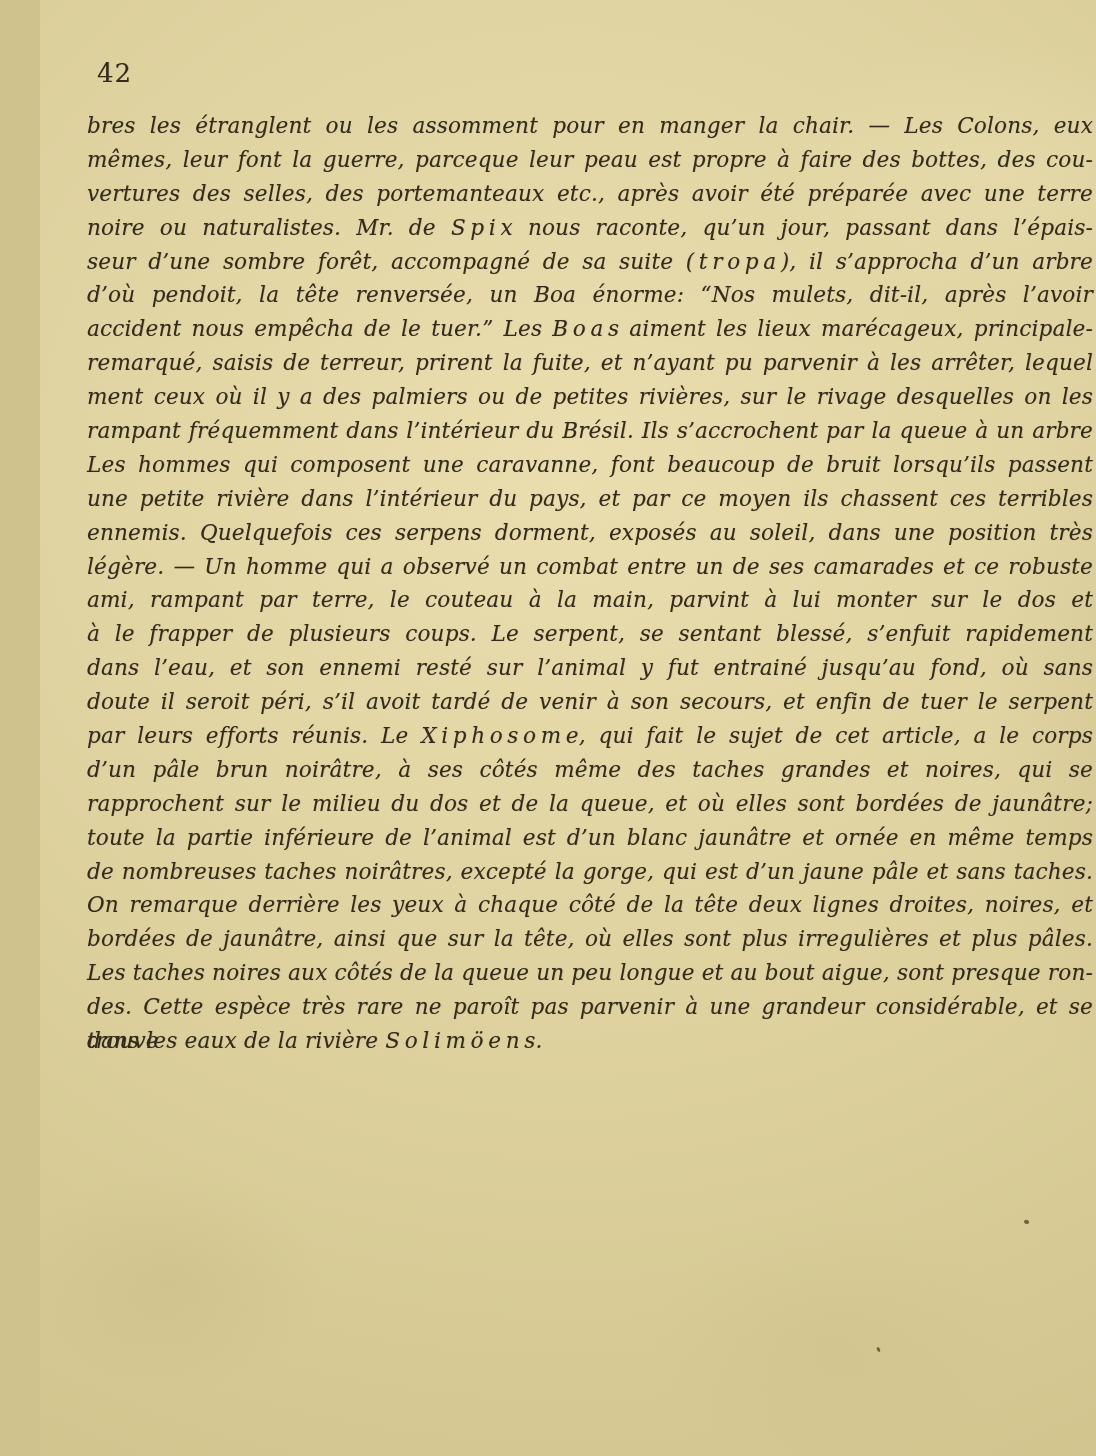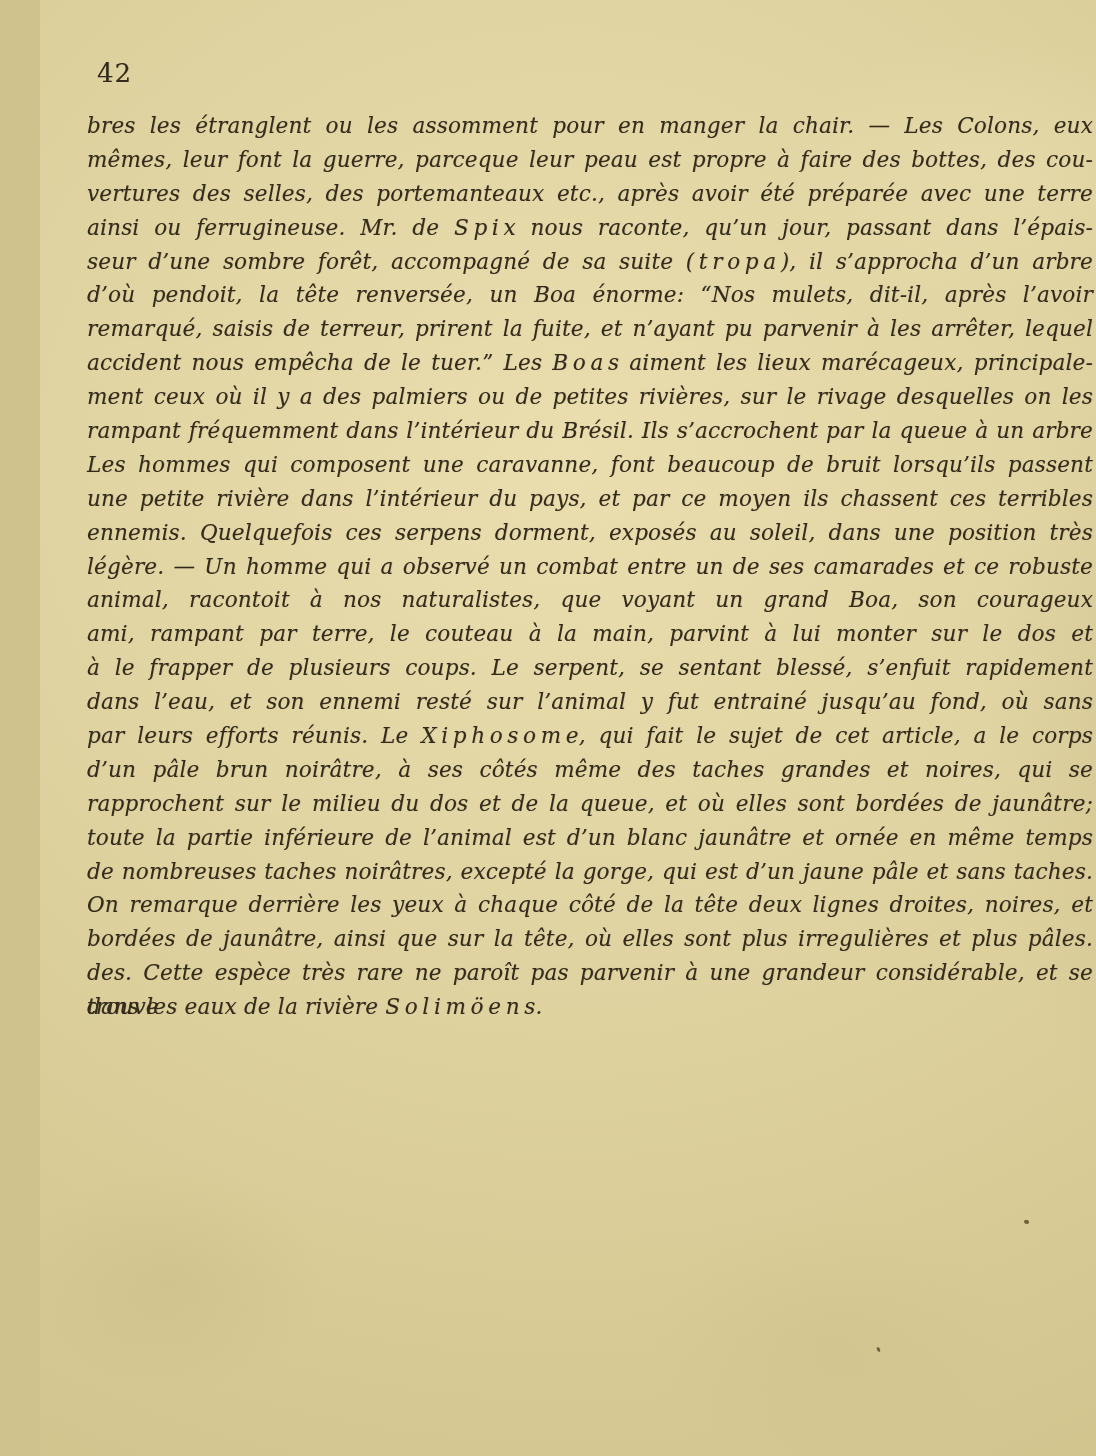--- a/index.html
+++ b/index.html
@@ -84,41 +84,42 @@
 </head>
 <body>
 
 <div class="page">
   <div class="page-number">42</div>
 
   <div class="body-text">
       <div class="line">bres les étranglent ou les assomment pour en manger la chair. — Les Colons, eux</div>
       <div class="line">mêmes, leur font la guerre, parceque leur peau est propre à faire des bottes, des cou-</div>
       <div class="line">vertures des selles, des portemanteaux etc., après avoir été préparée avec une terre</div>
-      <div class="line">ainsi ou ferrugineuse. Mr. de S p i x nous raconte, qu’un jour, passant dans l’épais-</div>
+      <div class="line">noire ou naturalistes. Mr. de S p i x nous raconte, qu’un jour, passant dans l’épais-</div>
       <div class="line">seur d’une sombre forêt, accompagné de sa suite ( t r o p a ), il s’approcha d’un arbre</div>
       <div class="line">d’où pendoit, la tête renversée, un Boa énorme: “Nos mulets, dit-il, après l’avoir</div>
+      <div class="line">accident nous empêcha de le tuer.” Les B o a s aiment les lieux marécageux, principale-</div>
       <div class="line">remarqué, saisis de terreur, prirent la fuite, et n’ayant pu parvenir à les arrêter, lequel</div>
-      <div class="line">accident nous empêcha de le tuer.” Les B o a s aiment les lieux marécageux, principale-</div>
       <div class="line">ment ceux où il y a des palmiers ou de petites rivières, sur le rivage desquelles on les</div>
       <div class="line">rampant fréquemment dans l’intérieur du Brésil. Ils s’accrochent par la queue à un arbre</div>
       <div class="line">Les hommes qui composent une caravanne, font beaucoup de bruit lorsqu’ils passent</div>
       <div class="line">une petite rivière dans l’intérieur du pays, et par ce moyen ils chassent ces terribles</div>
       <div class="line">ennemis. Quelquefois ces serpens dorment, exposés au soleil, dans une position très</div>
       <div class="line">légère. — Un homme qui a observé un combat entre un de ses camarades et ce robuste</div>
-      <div class="line">animal, racontoit à nos naturalistes, que voyant un grand Boa, son courageux</div>
       <div class="line">ami, rampant par terre, le couteau à la main, parvint à lui monter sur le dos et</div>
       <div class="line">à le frapper de plusieurs coups. Le serpent, se sentant blessé, s’enfuit rapidement</div>
       <div class="line">dans l’eau, et son ennemi resté sur l’animal y fut entrainé jusqu’au fond, où sans</div>
+      <div class="line">doute il seroit péri, s’il avoit tardé de venir à son secours, et enfin de tuer le serpent</div>
       <div class="line">par leurs efforts réunis. Le X i p h o s o m e, qui fait le sujet de cet article, a le corps</div>
       <div class="line">d’un pâle brun noirâtre, à ses côtés même des taches grandes et noires, qui se</div>
       <div class="line">rapprochent sur le milieu du dos et de la queue, et où elles sont bordées de jaunâtre;</div>
       <div class="line">toute la partie inférieure de l’animal est d’un blanc jaunâtre et ornée en même temps</div>
       <div class="line">de nombreuses taches noirâtres, excepté la gorge, qui est d’un jaune pâle et sans taches.</div>
       <div class="line">On remarque derrière les yeux à chaque côté de la tête deux lignes droites, noires, et</div>
       <div class="line">bordées de jaunâtre, ainsi que sur la tête, où elles sont plus irregulières et plus pâles.</div>
+      <div class="line">Les taches noires aux côtés de la queue un peu longue et au bout aigue, sont presque ron-</div>
       <div class="line">des. Cette espèce très rare ne paroît pas parvenir à une grandeur considérable, et se trouve</div>
       <div class="line">dans les eaux de la rivière S o l i m ö e n s.</div>
     </div>
 
   <div class="speck speck-1"></div>
   <div class="speck speck-2"></div>
 </div>
 
 </body></html>

